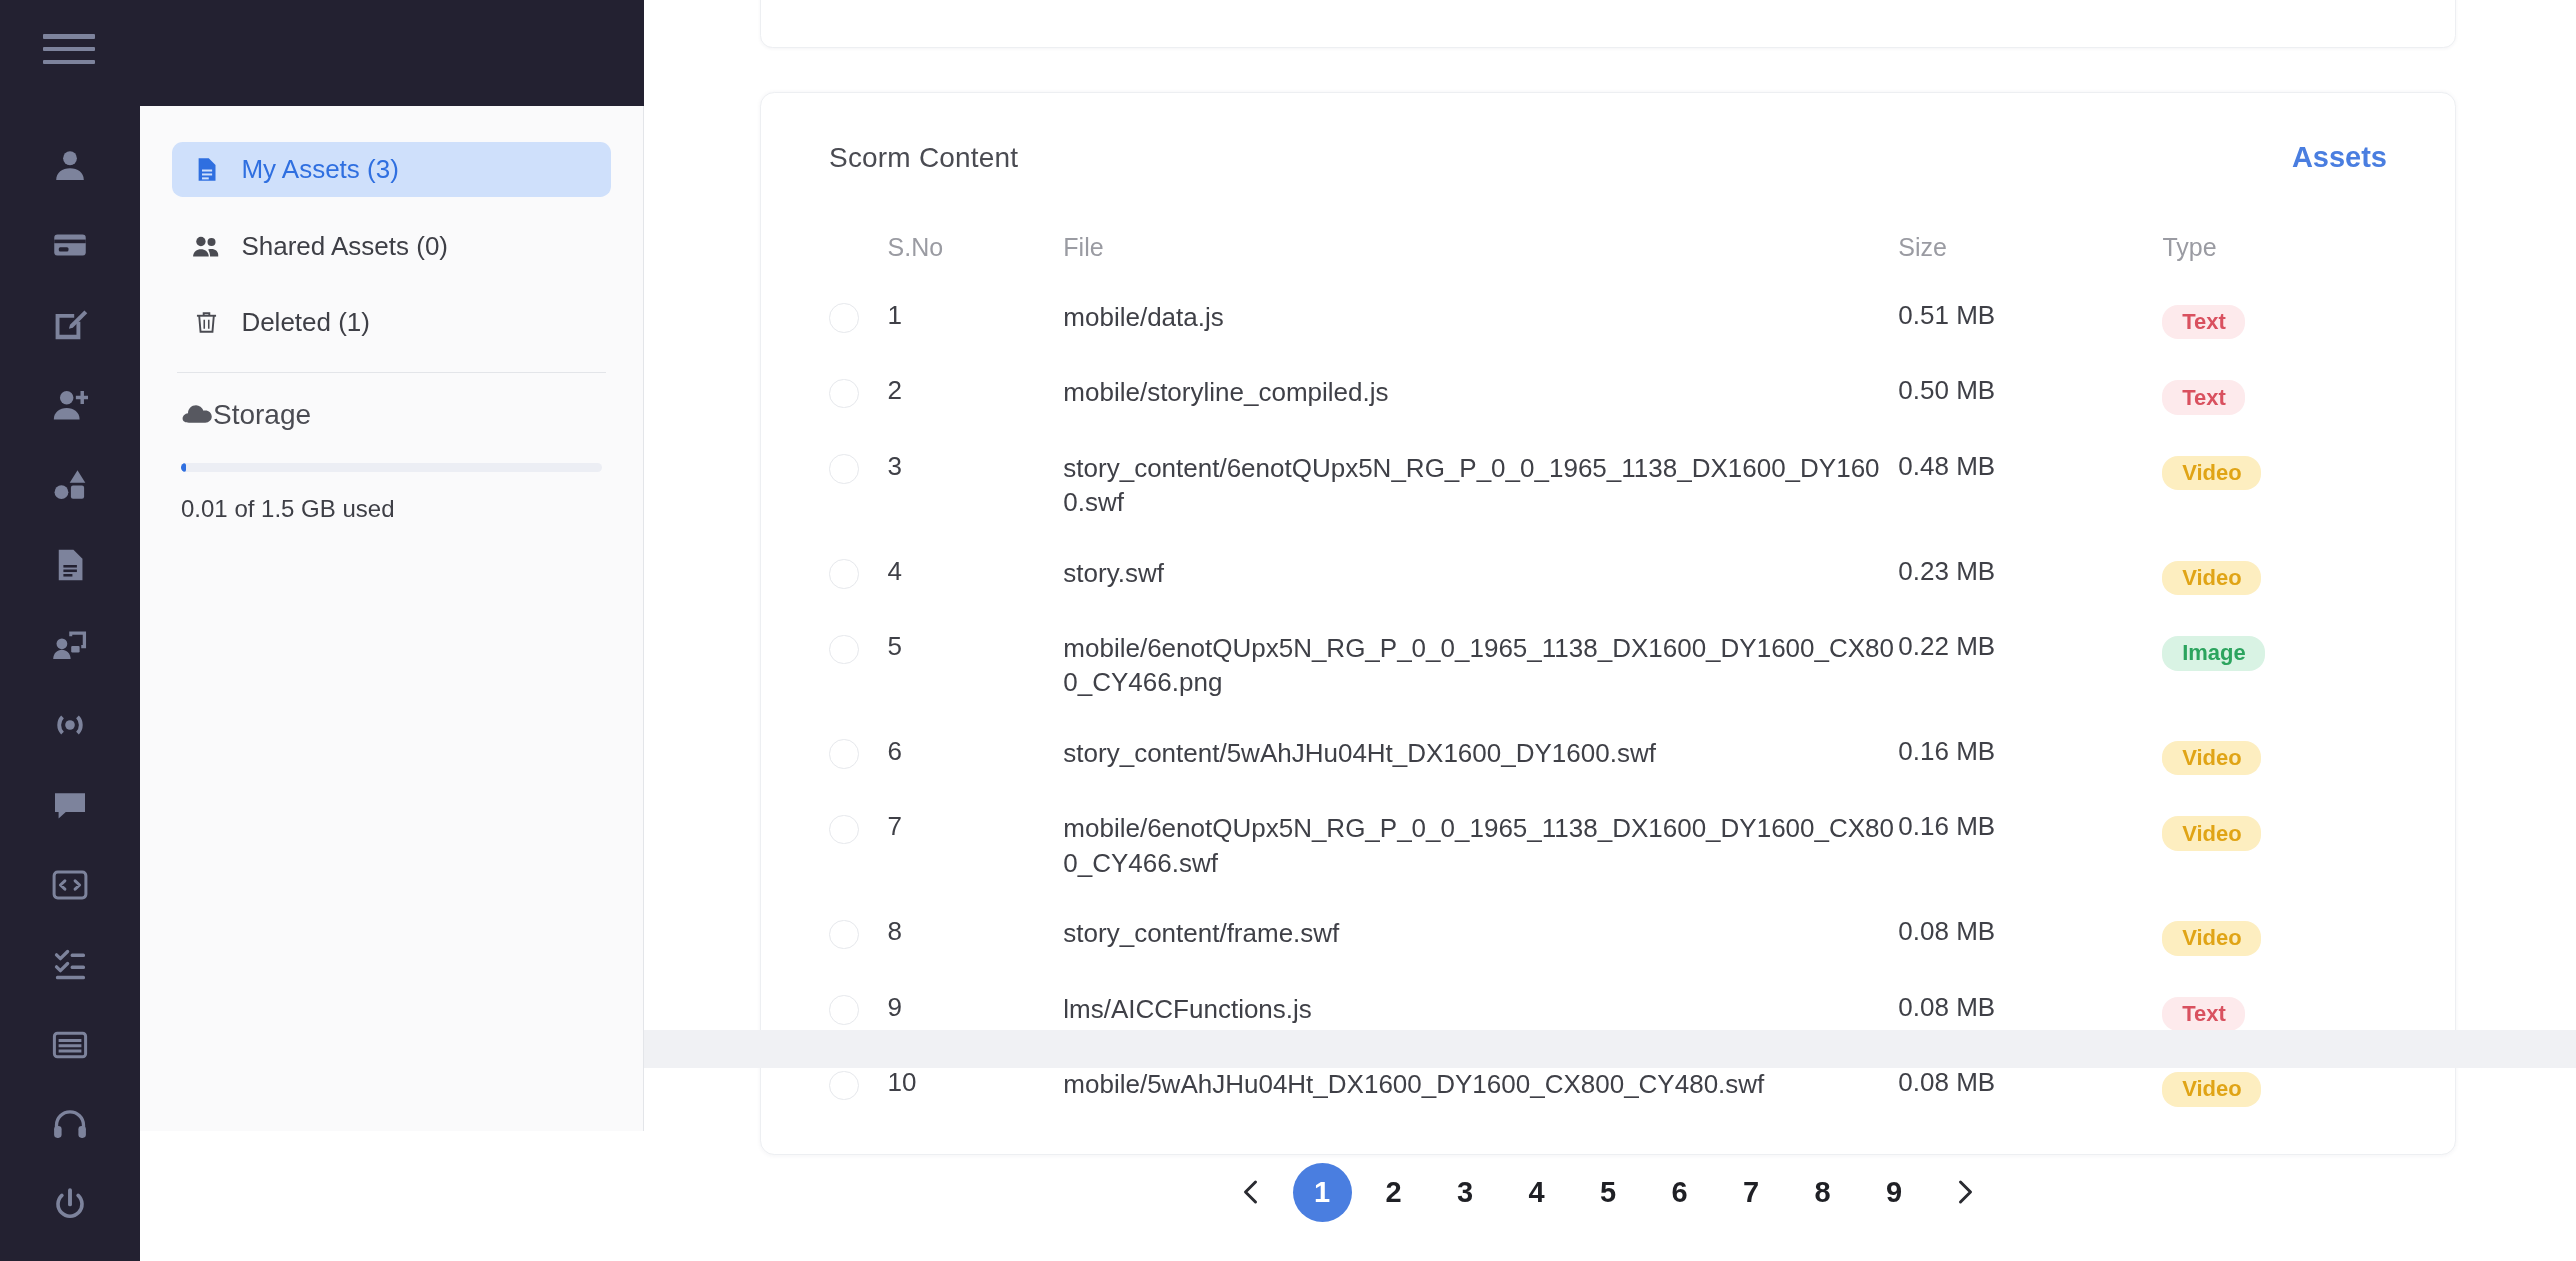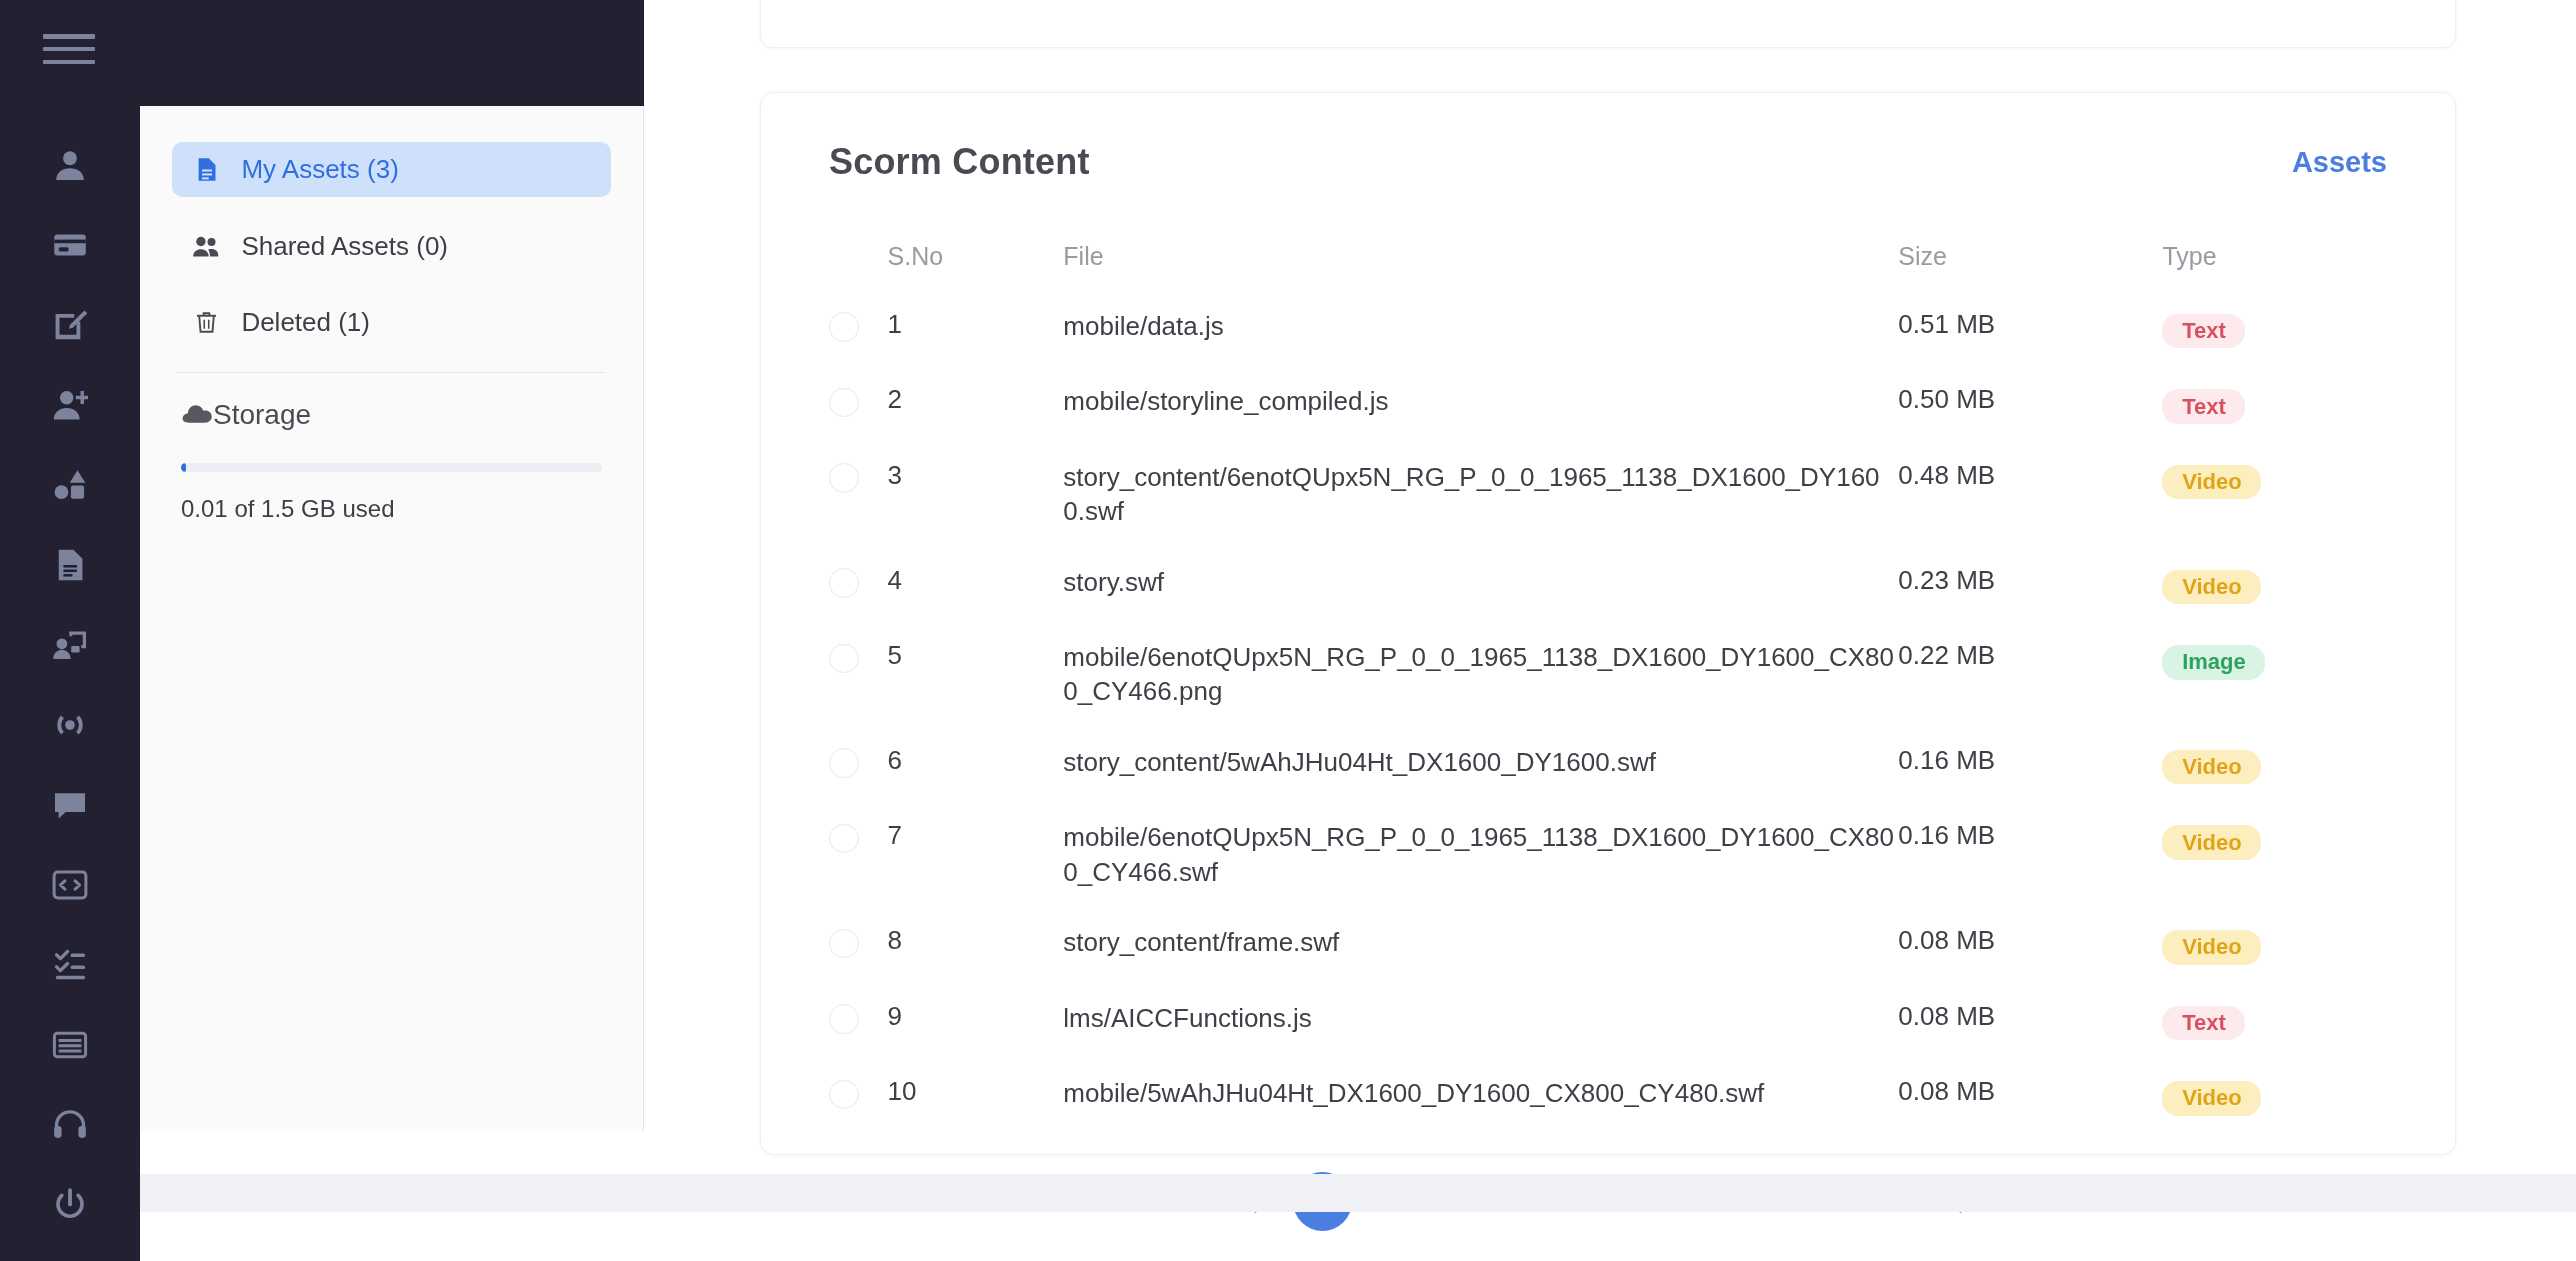--- a/index.html
+++ b/index.html
@@ -2,21 +2,21 @@
 <html style="font-size:14.3px"><head>
 <meta charset="utf-8">
 <style>
   * { box-sizing: border-box; margin: 0; padding: 0; }
   html, body {
     width: 2576px; height: 1261px;
     background: #ffffff;
     font-family: "Liberation Sans", sans-serif;
     overflow: hidden;
   }
-  #root { position: relative; width: 2576px; height: 1212px; background: #ffffff; }
+  #root { position: relative; width: 2576px; height: 1068px; background: #ffffff; }
 
   
   .rail {
     position: absolute; left: 0; top: 0;
     width: 140px; height: 1261px;
     background: #232131;
     z-index: 40;
   }
   .rail-burger {
     position: absolute; left: 43px; top: 34px;
@@ -114,21 +114,21 @@
   .panel-card {
     position: absolute; left: 116px; top: 92px;
     width: 1696px; height: 1063px;
     background: #ffffff; border: 0.9px solid #edeff2; border-radius: 14.3px;
     box-shadow: 0 0.9px 4.5px rgba(40,45,70,.05);
   }
   .panel-head {
     display: flex; align-items: center; justify-content: space-between;
     padding: 48px 68px 0 68px;
   }
-  .panel-title { font-size: 36px; font-weight: 700; color: #4a4b52; letter-spacing: 0.2px; }
+  .panel-title { font-size: 28px; font-weight: 400; color: #4a4b52; letter-spacing: 0.2px; }
   .filter-link { font-size: 29px; font-weight: 700; color: #4a7ee0; cursor: pointer; }
 
   table.scorm { width: 100%; border-collapse: collapse; margin-top: 59px; table-layout: fixed; }
   table.scorm th {
     font-size: 25px; font-weight: 400; color: #9a9ba2; text-align: left;
     padding: 0 0 19.7px 0;
   }
   table.scorm td { font-size: 26px; color: #3f4047; vertical-align: top; padding: 18px 0; }
   .col-chk { width: 116px; }
   .col-sno { width: 161px; }

